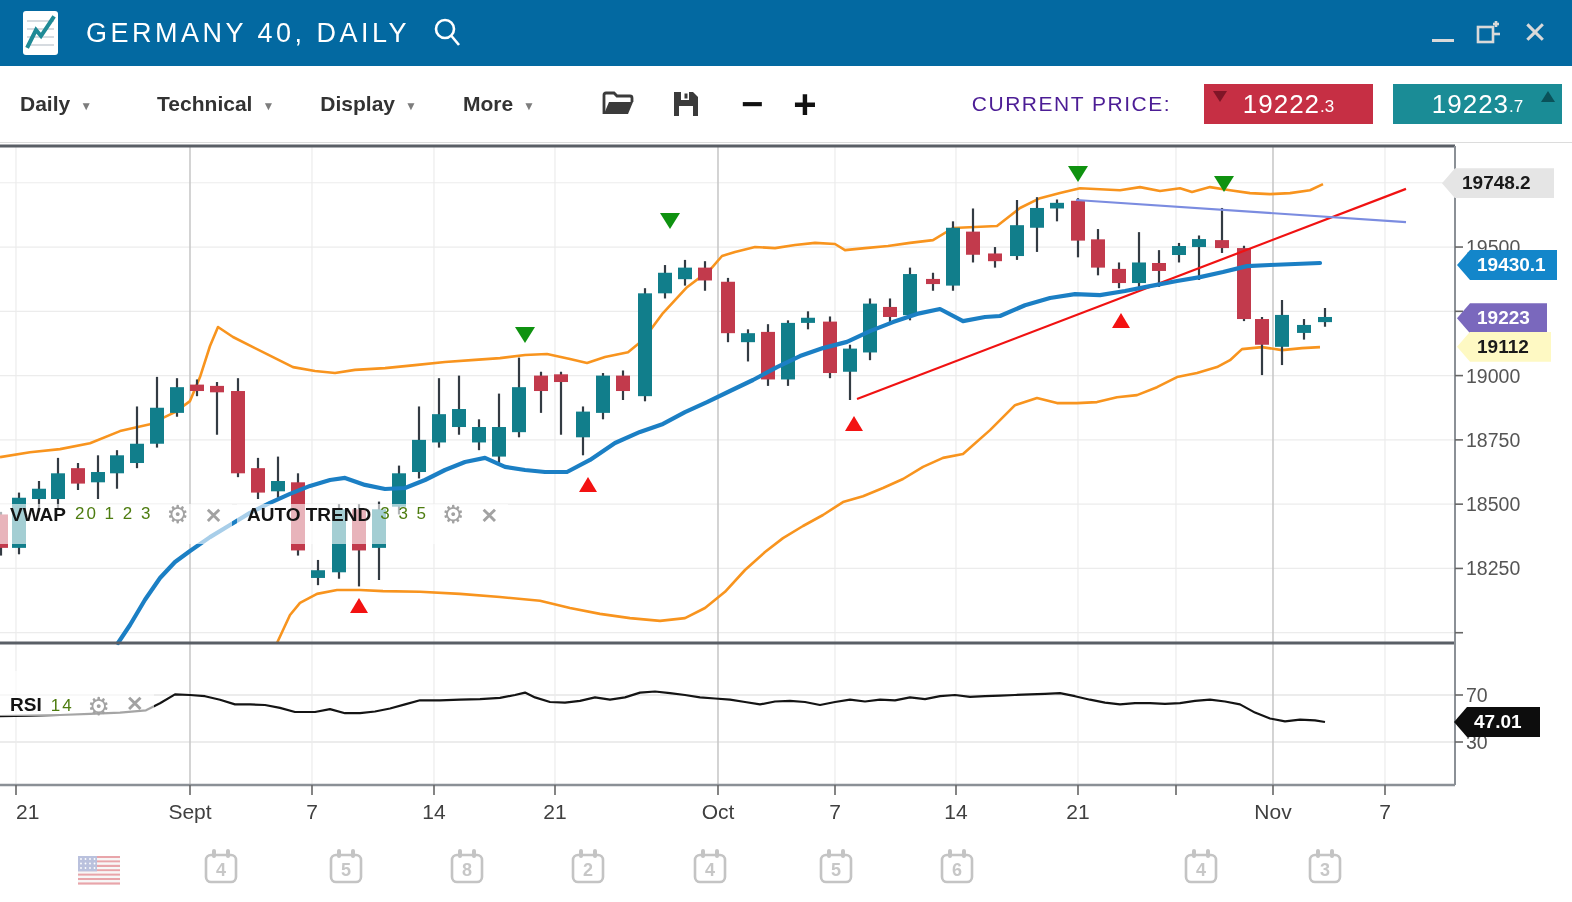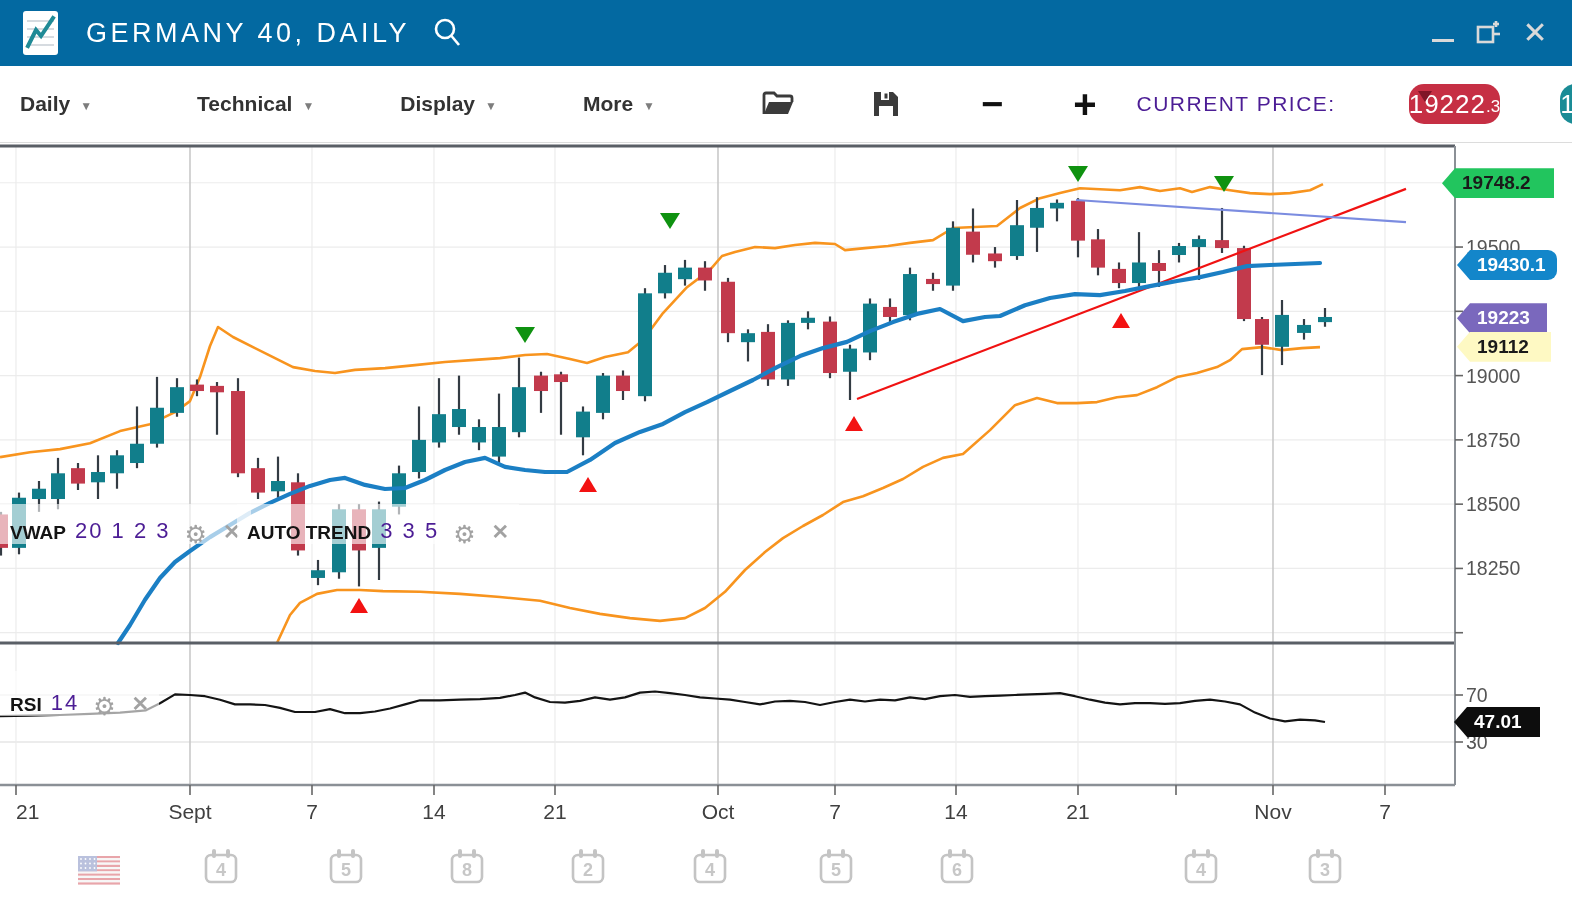--- a/index.html
+++ b/index.html
@@ -12,47 +12,47 @@
   .logo{margin-left:22px;flex:0 0 auto;}
   .app-title{color:#fff;font-size:27px;font-weight:300;letter-spacing:3.5px;margin-left:26px;white-space:nowrap;}
   .search-btn{margin-left:22px;cursor:pointer;display:flex;align-items:center;}
   .win-controls{margin-left:auto;display:flex;align-items:center;margin-right:22px;}
   .win-btn{width:30px;height:30px;margin-left:16px;display:flex;align-items:center;justify-content:center;cursor:pointer;}
   .min-line{width:22px;height:3px;background:#d9d9d9;margin-top:14px;}
   .close-x{color:#d9d9d9;font-size:30px;font-weight:400;line-height:30px;}
 
   
   .toolbar{position:absolute;top:66px;left:0;width:1572px;height:77px;background:#fff;
-    display:flex;align-items:center;box-sizing:border-box;border-bottom:1px solid #dcdcdc;gap:40px;}
+    display:flex;align-items:center;box-sizing:border-box;border-bottom:1px solid #dcdcdc;}
   .menu{display:flex;align-items:center;cursor:pointer;}
   .menu .lbl{font-size:21px;font-weight:700;color:#333;}
   .menu .caret{font-size:12px;color:#7d7d7d;margin-left:10px;padding-top:3px;}
   .m1{margin-left:20px;} .m2{margin-left:65px;} .m3{margin-left:46px;} .m4{margin-left:46px;}
   .tb-icon{cursor:pointer;display:flex;align-items:center;justify-content:center;}
   .i-folder{margin-left:66px;} .i-save{margin-left:36px;}
   .i-minus{margin-left:40px;font-size:38px;font-weight:700;color:#111;line-height:30px;}
   .i-plus{margin-left:30px;font-size:40px;font-weight:700;color:#111;line-height:30px;}
   .cp-label{margin-left:auto;font-size:21px;color:#4c1d95;letter-spacing:1.5px;white-space:nowrap;}
   .pricebox{position:relative;width:169px;height:40px;display:flex;align-items:center;justify-content:center;
-    color:#fff;font-weight:300;cursor:pointer;border-radius:15px;}
+    color:#fff;font-weight:300;cursor:pointer;}
   .bid{background:#c62f44;margin-left:33px;} .ask{background:#1a8c96;margin-left:20px;margin-right:10px;}
   .px-num{font-size:26px;letter-spacing:1px;} .px-dec{font-size:17px;padding-top:6px;}
   .arr{width:0;height:0;position:absolute;top:7px;}
   .arr-down{left:9px;border-left:7px solid transparent;border-right:7px solid transparent;border-top:11px solid #801527;}
   .arr-up{right:7px;border-left:7px solid transparent;border-right:7px solid transparent;border-bottom:11px solid #0a525a;}
 
   
   .chart-wrap{position:absolute;top:143px;left:0;width:1572px;height:759px;}
   svg text{font-family:"Liberation Sans",sans-serif;}
 
   
-  .ind{position:absolute;display:flex;align-items:flex-end;background:rgba(255,255,255,0.62);
+  .ind{position:absolute;display:flex;align-items:flex-start;background:rgba(255,255,255,0.62);
     padding:0 10px;box-sizing:border-box;}
   .ind .name{font-weight:700;font-size:19px;color:#141414;white-space:nowrap;}
-  .ind .params{font-size:22px;color:#4c1d95;margin-left:9px;letter-spacing:2px;white-space:nowrap;}
+  .ind .params{font-size:17px;color:#4d7c0f;margin-left:9px;letter-spacing:2px;white-space:nowrap;}
   .ind .gear{color:#a2a2a2;font-size:25px;margin-left:14px;cursor:pointer;line-height:20px;}
   .ind .xx{color:#a2a2a2;font-size:21px;font-weight:700;margin-left:16px;cursor:pointer;}
   .ind-vwap{left:0px;top:361px;height:40px;}
   .ind-trend{left:237px;top:361px;height:40px;}
   .ind-rsi{left:0px;top:528px;height:45px;align-items:flex-end;padding-top:5px;}
 
   
   .tag{position:absolute;height:30px;line-height:30px;clip-path:polygon(0 50%,13px 0,100% 0,100% 100%,13px 100%);
     padding-left:20px;font-size:19px;font-weight:700;box-sizing:border-box;white-space:nowrap;}
 </style>
@@ -458,21 +458,21 @@
       <span class="gear">⚙</span>
       <span class="xx">✕</span>
     </div>
     <div class="ind ind-rsi">
       <span class="name">RSI</span>
       <span class="params">14</span>
       <span class="gear">⚙</span>
       <span class="xx">✕</span>
     </div>
     <div id="tag-layer">
-        <div class="tag" style="background: #22c55e; color: rgb(26, 26, 26); width: 112px; left: 1442px; top: 25.23px;">19748.2</div>
-        <div class="tag" style="background: rgb(19, 134, 202); color: rgb(255, 255, 255); width: 100px; left: 1457px; top: 107.018px; border-radius: 9px;">19430.1</div>
+        <div class="tag" style="background: #e5e5e5; color: rgb(26, 26, 26); width: 112px; left: 1442px; top: 25.23px;">19748.2</div>
+        <div class="tag" style="background: rgb(19, 134, 202); color: rgb(255, 255, 255); width: 100px; left: 1457px; top: 107.018px;">19430.1</div>
         <div class="tag" style="background: rgb(122, 104, 189); color: rgb(255, 255, 255); width: 90px; left: 1457px; top: 160.266px;">19223</div>
         <div class="tag" style="background: #fef9c3; color: rgb(26, 26, 26); width: 94px; left: 1457px; top: 188.805px;">19112</div>
         <div class="tag" style="background: rgb(13, 13, 13); color: rgb(255, 255, 255); width: 86px; left: 1454px; top: 564.013px;">47.01</div>
       </div>
   </div>
 
 </div>
 
 </body></html>

